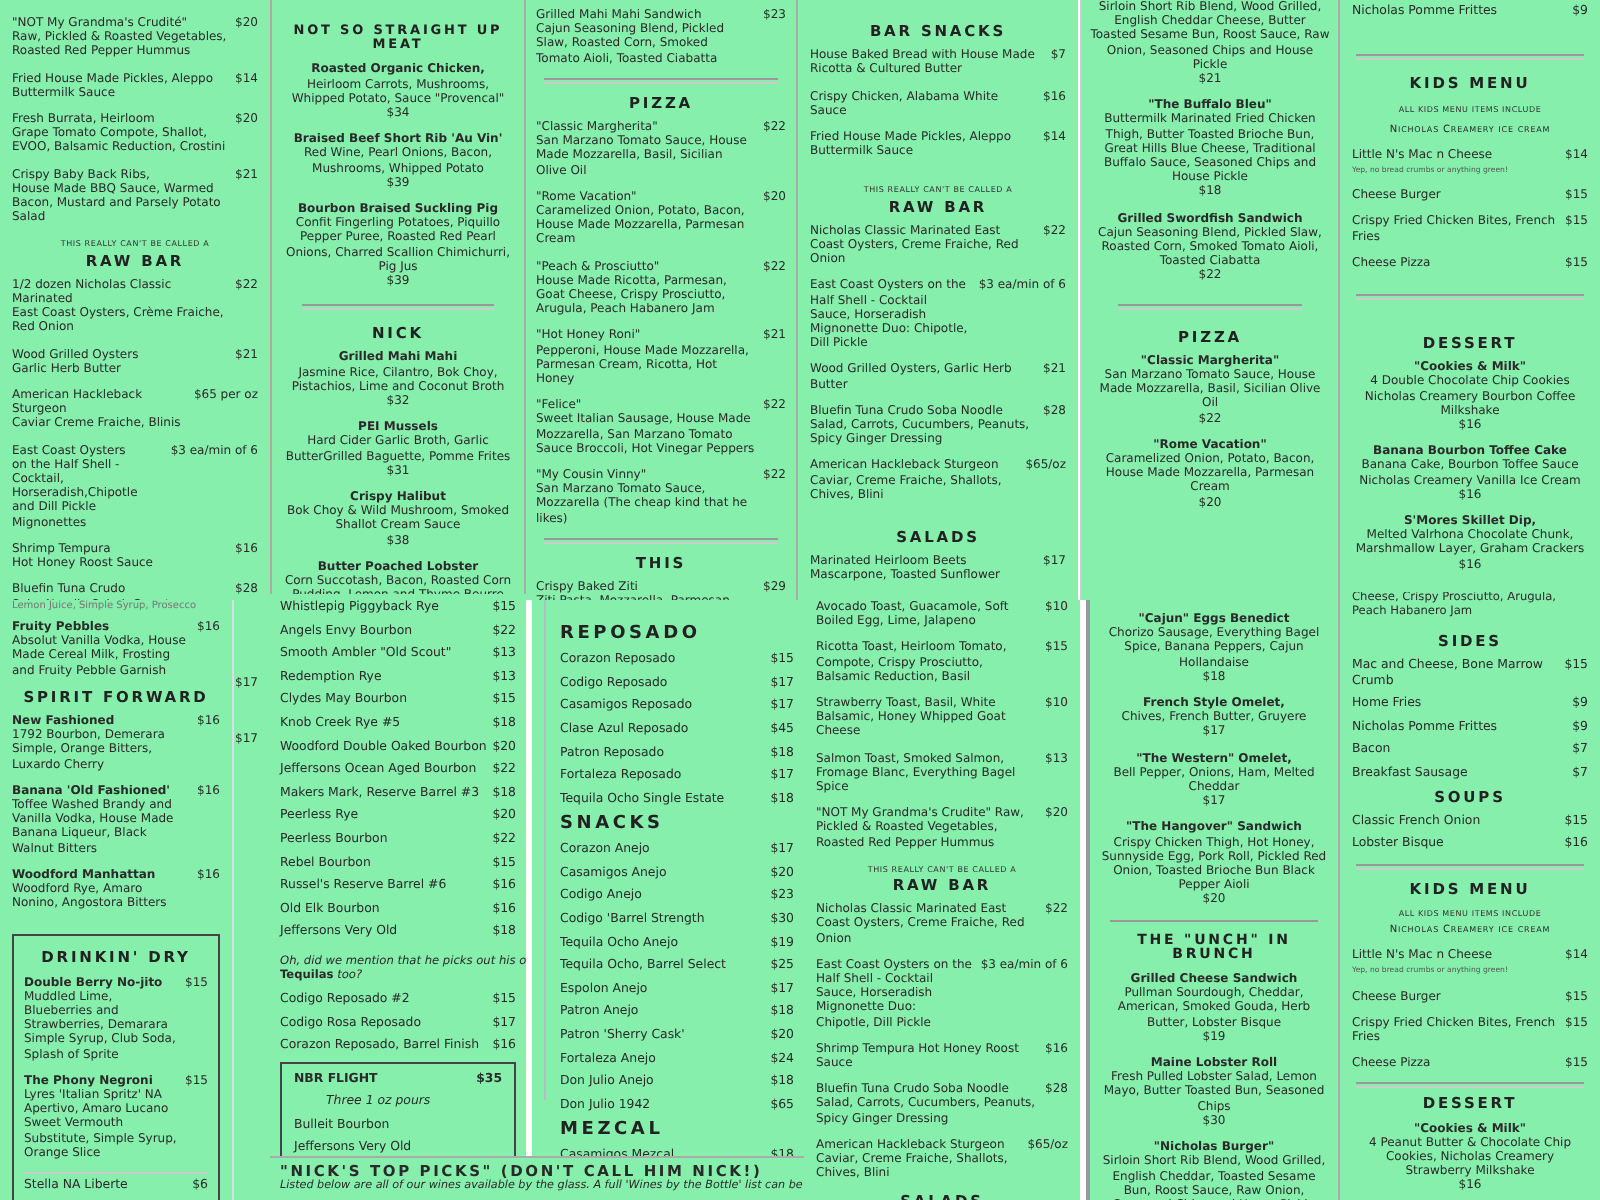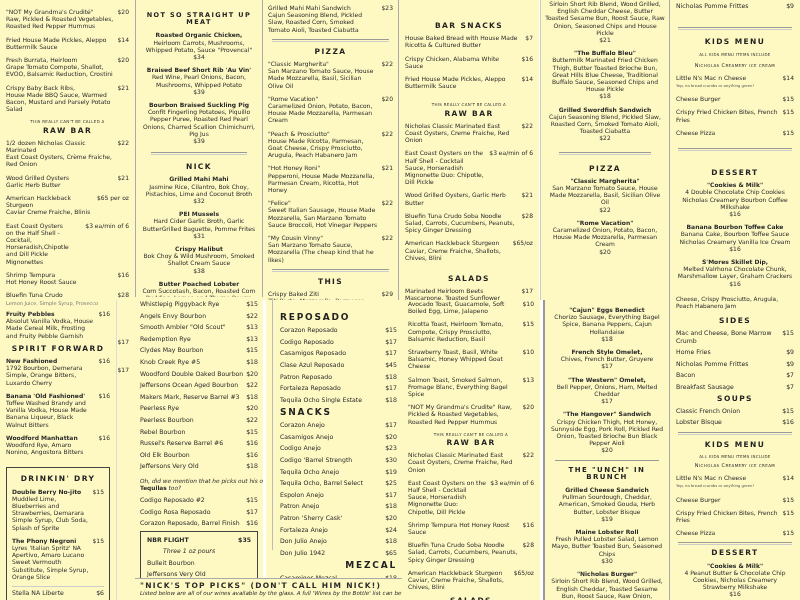--- a/index.html
+++ b/index.html
@@ -1,17 +1,17 @@
 <!DOCTYPE html>
 <html><head>
 <meta charset="utf-8">
 <style>
 *{box-sizing:border-box;margin:0;padding:0}
 html,body{width:800px;height:600px;overflow:hidden;background:#fff;font-family:"DejaVu Sans",sans-serif;color:#2a2a2a}
-.page{position:absolute;background:#fef9c3;overflow:hidden;font-size:6px;line-height:7.2px}
+.page{position:absolute;background:#86efac;overflow:hidden;font-size:6px;line-height:7.2px}
 .sec{font-weight:bold;letter-spacing:1.4px;text-align:center;font-size:7.5px;margin:6px 0 5px;color:#222}
 .sec.big{font-size:9px;letter-spacing:1.8px}
 .pre{font-size:4px;text-align:center;letter-spacing:.3px;margin-top:6px;color:#333}
 .item{display:flex;justify-content:space-between;margin-bottom:6px}
 .item .t{flex:1;padding-right:4px}
 .item .p{white-space:nowrap;text-align:right}
 .b{font-weight:bold}
 .c{text-align:center;margin-bottom:6px}
 .rule{border-top:1px solid #999;border-bottom:1px solid #ccc;height:3px;margin:8px 10px}
 .row{display:flex;justify-content:space-between;margin-bottom:4.4px;font-size:6.2px}
@@ -397,31 +397,31 @@
       </div>
       <div class="row">
         <span>Don Julio Anejo</span>
         <span>$18</span>
       </div>
       <div class="row">
         <span>Don Julio 1942</span>
         <span>$65</span>
       </div>
     </div>
-  <div class="sec big" style="text-align:right">MEZCAL</div>
+  <div class="sec big" style="text-align:left">MEZCAL</div>
   <div id="c3-mez">
       <div class="row">
         <span>Casamigos Mezcal</span>
         <span>$18</span>
       </div>
     </div>
 </div>
 
 <div class="page" style="left:399px;top:0;width:140px;height:300px;padding:6px 6px">
-  <div class="sec" style="margin-top:16px">BAR SNACKS</div>
+  <div class="sec" style="margin-top:6px">BAR SNACKS</div>
   <div id="c4-snacks">
       <div class="item">
         <div class="t"><span>House Baked Bread with House Made Ricotta &amp; Cultured Butter</span></div>
         <div class="p">$7</div>
       </div>
       <div class="item">
         <div class="t"><span>Crispy Chicken, Alabama White Sauce</span></div>
         <div class="p">$16</div>
       </div>
       <div class="item">

